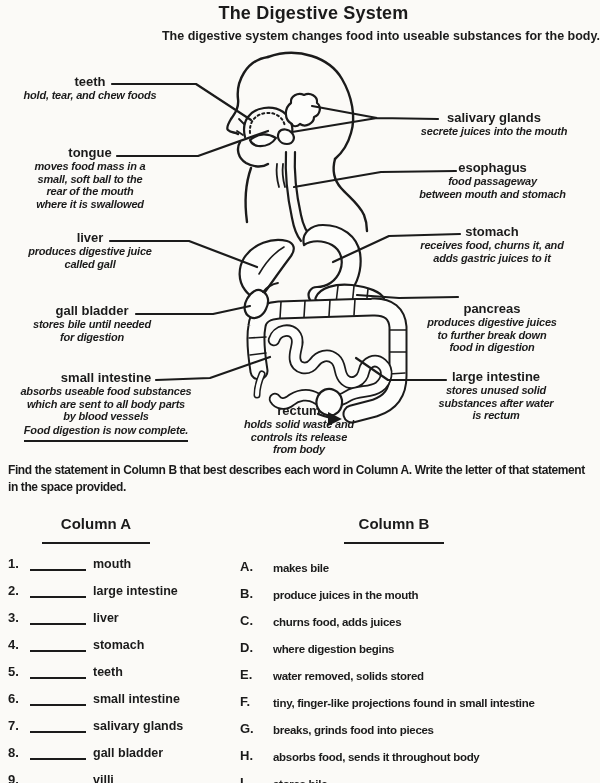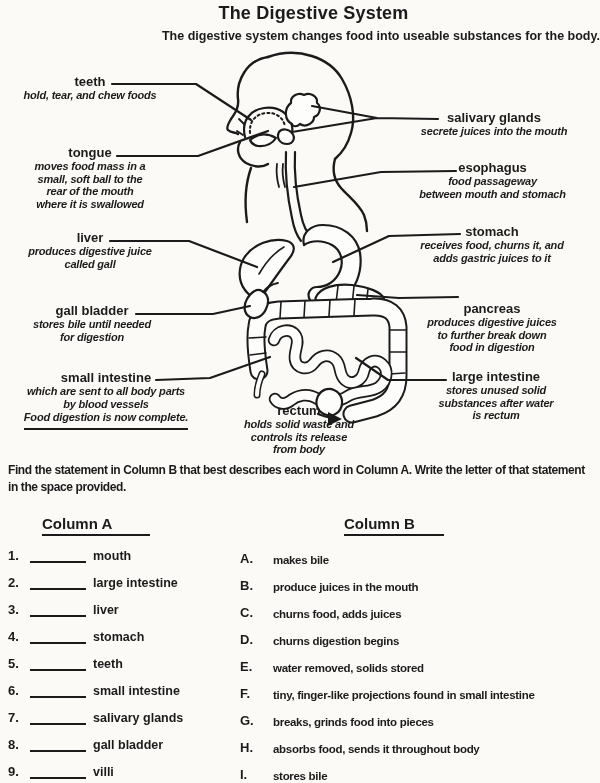--- a/index.html
+++ b/index.html
@@ -25,21 +25,21 @@
   .lbl-stomach{left:408px;top:225px;width:168px;}
   .lbl-pancreas{left:412px;top:287px;width:160px;margin-top:15px;}
   .lbl-large-intestine{left:415px;top:370px;width:162px;}
   .lbl-rectum{left:226px;top:404px;width:146px;}
 
   .instructions{position:absolute;left:8px;top:462px;width:586px;font-size:12px;font-weight:bold;letter-spacing:-.4px;line-height:17px;}
 
   .match-col{position:absolute;top:515px;}
   #col-a{left:8px;width:228px;}
   #col-b{left:240px;width:358px;}
-  .col-header{font-size:15px;font-weight:bold;border-bottom:2px solid #1b1b1b;padding-bottom:2px;}
+  .col-header{font-size:15px;font-weight:bold;text-align:center;border-bottom:2px solid #1b1b1b;padding-bottom:10px;}
   #col-a .col-header{margin-left:34px;width:108px;}
   #col-b .col-header{margin-left:104px;width:100px;}
   #col-a .rows{margin-top:12px;}
   #col-b .rows{margin-top:15px;}
   .mrow{display:flex;align-items:flex-end;height:15px;margin-bottom:12px;}
   .mrow .num{width:22px;font-size:13px;font-weight:bold;}
   .mrow .blank{width:56px;border-bottom:2px solid #1b1b1b;height:11px;margin-right:7px;}
   .mrow .term{font-size:12.5px;font-weight:bold;}
   .mrow .letter{width:33px;font-size:13px;font-weight:bold;}
   .mrow .btext{font-size:11.5px;font-weight:bold;letter-spacing:-.3px;}
@@ -136,21 +136,21 @@
   <div class="label lbl-liver">
       <div class="term">liver</div>
       <div class="desc">produces digestive juice</div>
       <div class="desc">called gall</div>
     </div>
   <div class="label lbl-gall-bladder">
       <div class="term">gall bladder</div>
       <div class="desc">stores bile until needed</div>
       <div class="desc">for digestion</div>
     </div>
-  <div class="label lbl-small-intestine"><div class="term">small intestine</div><div class="desc">which are sent to all body parts</div><div class="desc">by blood vessels</div><div class="note">Food digestion is now complete.</div></div>
+  <div class="label lbl-small-intestine"><div class="term">small intestine</div><div class="desc">absorbs useable food substances</div><div class="desc">which are sent to all body parts</div><div class="desc">by blood vessels</div><div class="note">Food digestion is now complete.</div></div>
   <div class="label lbl-salivary-glands">
       <div class="term">salivary glands</div>
       <div class="desc">secrete juices into the mouth</div>
     </div>
   <div class="label lbl-esophagus">
       <div class="term">esophagus</div>
       <div class="desc">food passageway</div>
       <div class="desc">between mouth and stomach</div>
     </div>
   <div class="label lbl-stomach">
@@ -240,21 +240,21 @@
         <div class="mrow">
           <div class="letter">B.</div>
           <div class="btext">produce juices in the mouth</div>
         </div>
         <div class="mrow">
           <div class="letter">C.</div>
           <div class="btext">churns food, adds juices</div>
         </div>
         <div class="mrow">
           <div class="letter">D.</div>
-          <div class="btext">churns digestion begins</div>
+          <div class="btext">where digestion begins</div>
         </div>
         <div class="mrow">
           <div class="letter">E.</div>
           <div class="btext">water removed, solids stored</div>
         </div>
         <div class="mrow">
           <div class="letter">F.</div>
           <div class="btext">tiny, finger-like projections found in small intestine</div>
         </div>
         <div class="mrow">

